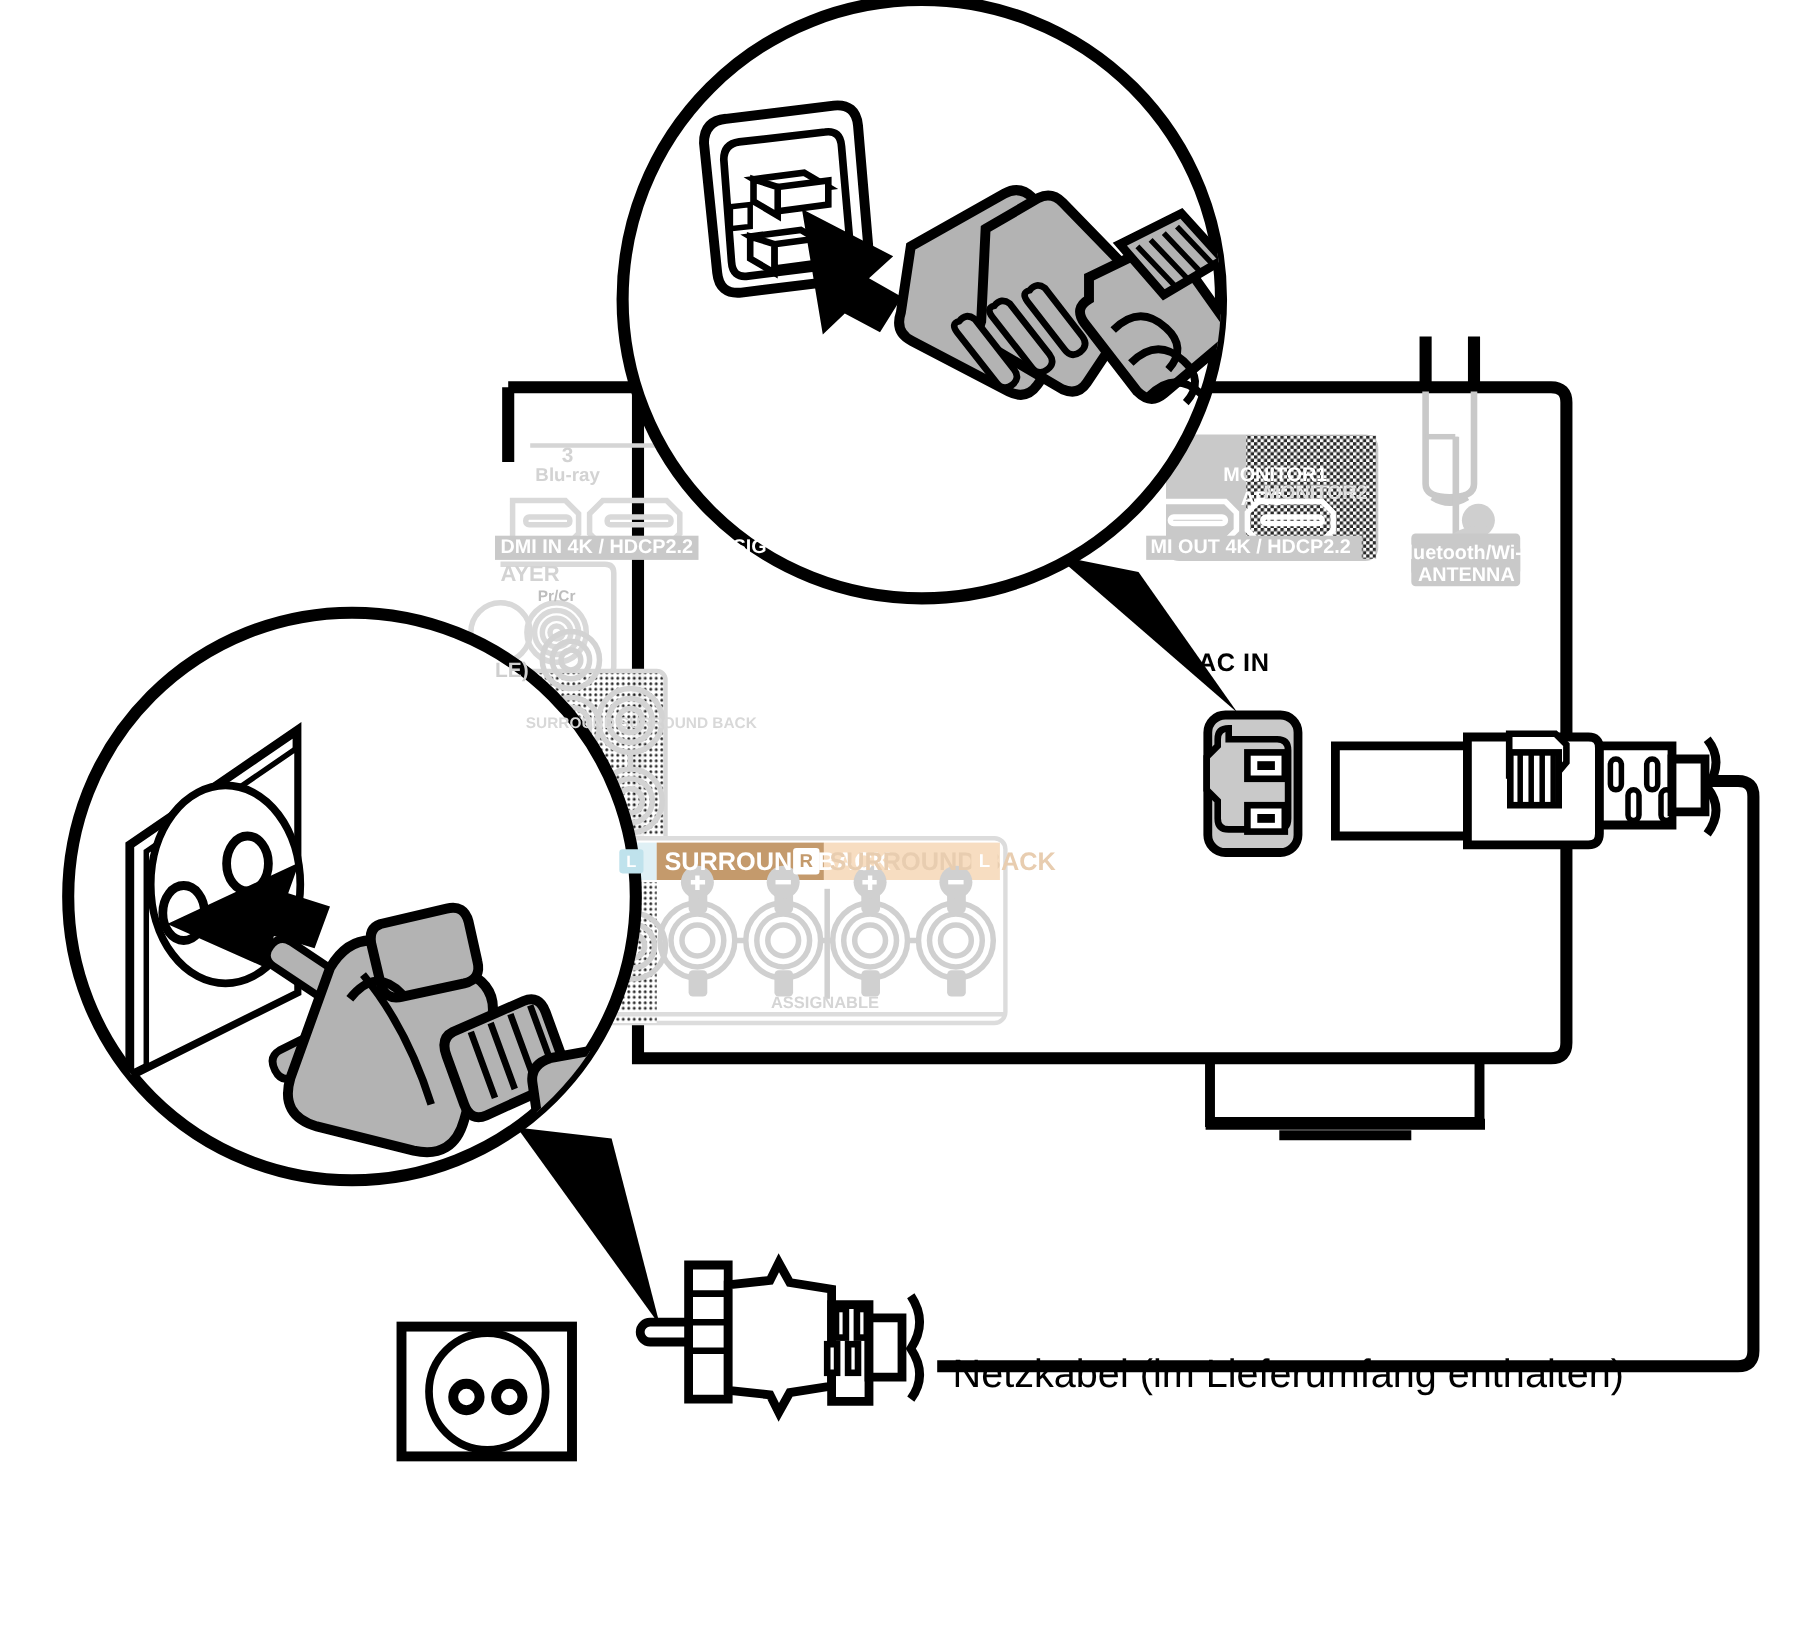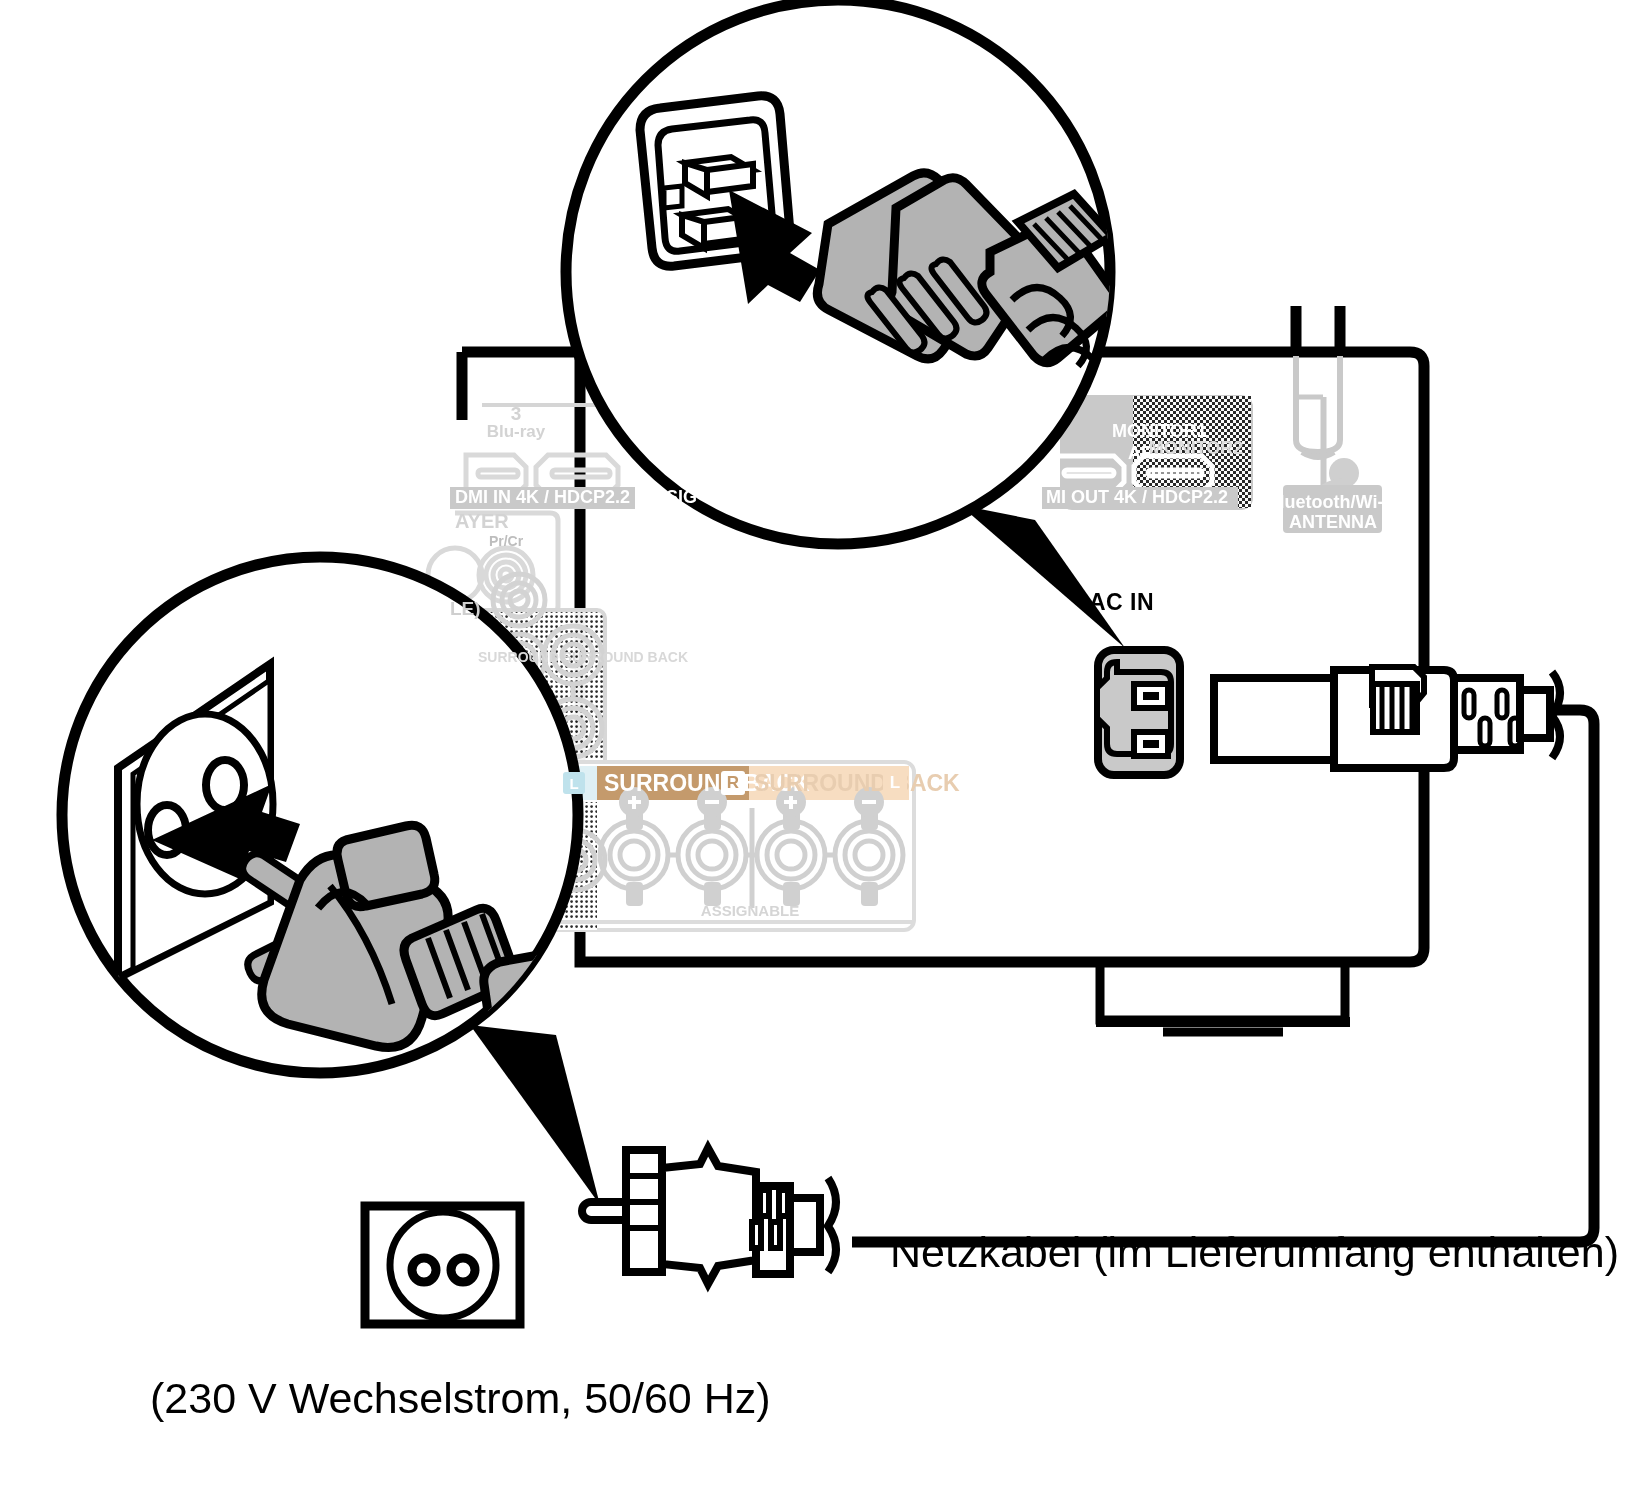--- a/index.html
+++ b/index.html
@@ -1,20 +1,20 @@
 <!DOCTYPE html>
 <html><head>
 <meta charset="utf-8">
 <style>
   html,body{margin:0;padding:0;background:#ffffff;}
   body{font-family:"Liberation Sans",sans-serif;}
   #stage{position:relative;width:1643px;height:1502px;background:#fff;overflow:hidden;}
   #stage svg{position:absolute;left:0;top:0;}
   .cap{position:absolute;color:#000;white-space:nowrap;font-family:"Liberation Sans",sans-serif;text-align:right;}
-  #cap-cord{left:866px;top:1228px;font-size:43px;margin-left:24px;}
+  #cap-cord{left:866px;top:1228px;font-size:36px;}
   #cap-outlet{left:176px;top:1300px;font-size:47px;}
   #cap-volt{left:150px;top:1374px;font-size:43px;}
   #lbl-acin{left:1089px;top:589px;font-size:23px;font-weight:bold;letter-spacing:.5px;}
 </style>
 </head>
 <body>
 
 <div id="stage">
 
 <svg width="1643" height="1502" viewBox="0 0 1643 1502">
@@ -362,16 +362,15 @@
 
 <div style="position:absolute;left:883px;top:771px;width:24px;height:24px;background:#f7ddc1;border-radius:3px;"></div>
 <div style="position:absolute;left:883px;top:771px;width:24px;height:24px;display:flex;align-items:center;justify-content:center;
             font-size:17px;font-weight:bold;color:#ffffff;font-family:'Liberation Sans',sans-serif;">L</div>
 
 <div style="position:absolute;left:563px;top:772px;width:22px;height:22px;background:#bfe2ec;border-radius:3px;"></div>
 <div style="position:absolute;left:563px;top:772px;width:22px;height:22px;display:flex;align-items:center;justify-content:center;
             font-size:15px;font-weight:bold;color:#ffffff;font-family:'Liberation Sans',sans-serif;">L</div>
 
 <div class="cap" id="cap-cord">Netzkabel (im Lieferumfang enthalten)</div>
-<div class="cap" id="cap-volt">(230 V Wechselstrom, 50/60 Hz)</div>
 <div class="cap" id="lbl-acin">AC IN</div>
 
 </div>
 
 </body></html>

